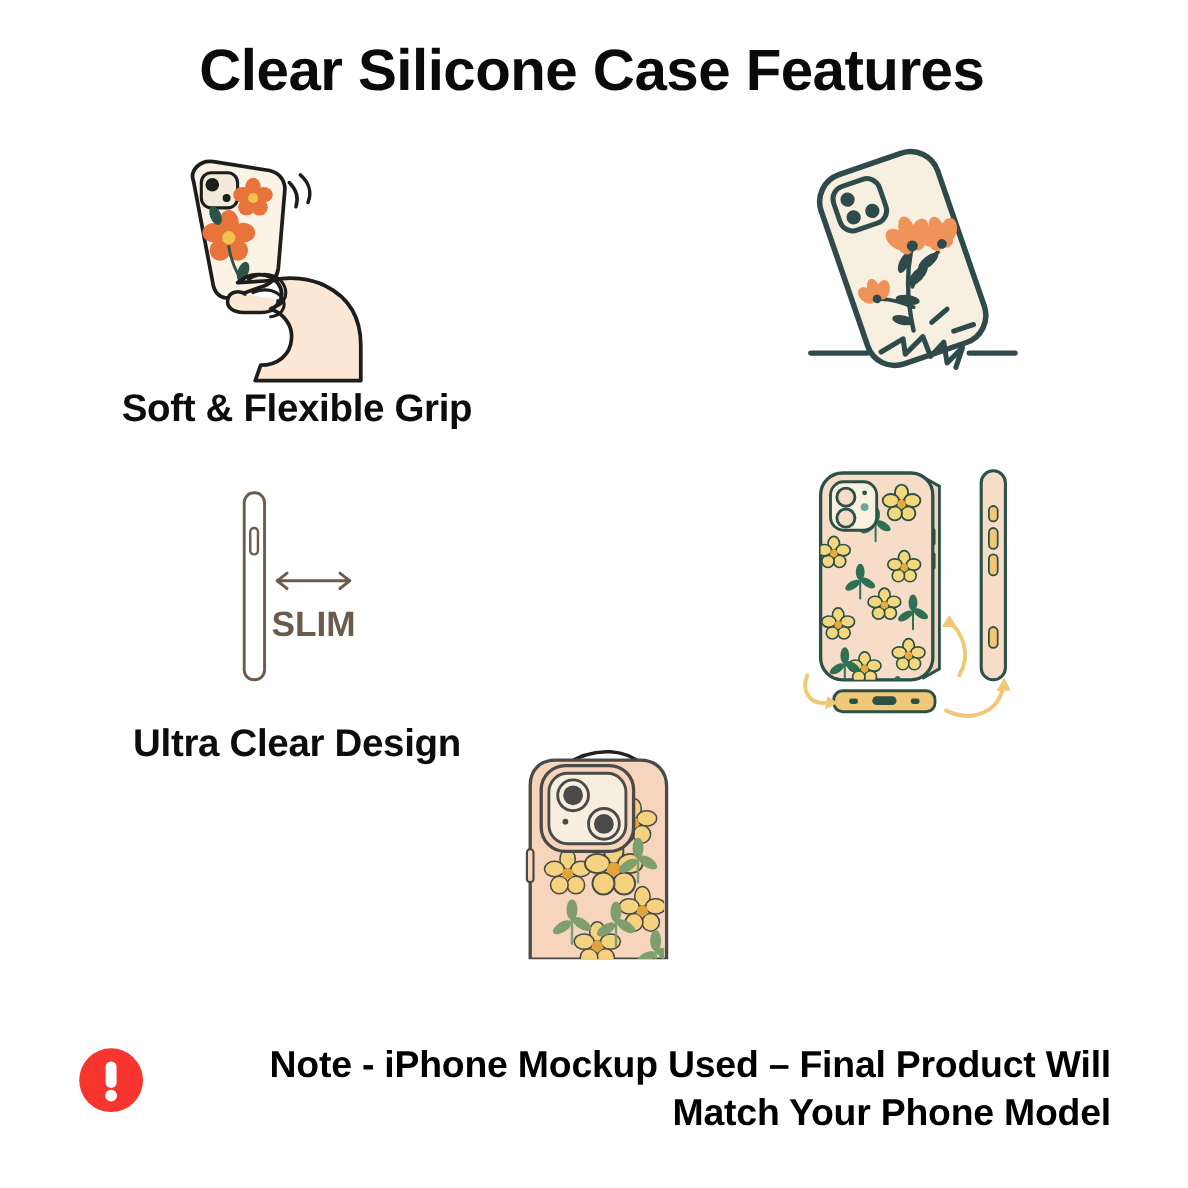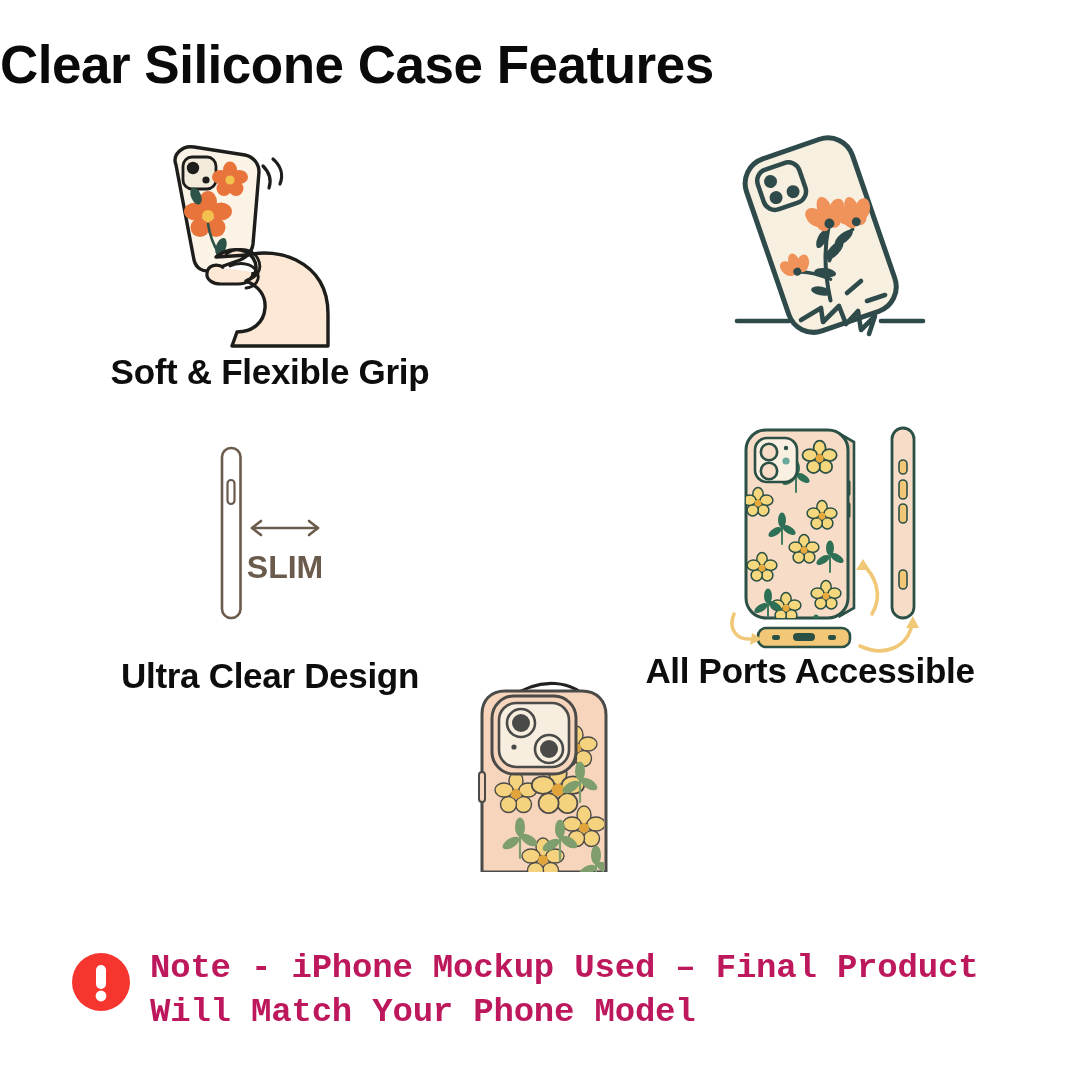--- a/index.html
+++ b/index.html
@@ -6,21 +6,21 @@
   html, body {
     width: 1080px; height: 1080px;
     background: #ffffff;
     font-family: "Liberation Sans", sans-serif;
     overflow: hidden;
   }
   .page { position: relative; width: 1080px; height: 1080px; background: #fff; }
 
   .title {
     position: absolute; top: 34px; left: 0; width: 1076px;
-    text-align: left;
+    text-align: center;
     font-size: 53px; font-weight: 700; color: #0a0a0a;
     letter-spacing: -0.5px;
   }
 
   .feature-label {
     position: absolute;
     text-align: center;
     font-size: 35px;
     font-weight: 700;
     color: #0d0d0d;
@@ -41,23 +41,22 @@
   .ic-camera { left: 448px; top: 660px; width: 210px; height: 212px; }
 
   .note {
     position: absolute; top: 947px; left: 0; width: 1080px;
     display: flex; align-items: flex-start; justify-content: center;
     gap: 18px; padding: 0 56px;
   }
   .note-icon { flex: 0 0 auto; margin-top: 4px; }
   .note-text {
     font-size: 34px; font-weight: 700; line-height: 1.28;
-    color: #be185d; text-align: left; letter-spacing: -0.2px;
+    color: #000000; text-align: right; letter-spacing: -0.2px;
     max-width: 860px;
-    font-family: Liberation Mono, monospace;
   }
 </style>
 </head>
 <body>
 
 <div class="page">
 
   <div class="title">Clear Silicone Case Features</div>
 
   <div class="icon-box ic-grip">
@@ -270,21 +269,20 @@
         <path d="M160 228 C186 240 208 228 212 206"></path>
         <path d="M172 196 C184 176 174 156 162 146"></path>
       </g>
       <g fill="#F0C878">
         <polygon points="52,215 62,221 50,227"></polygon>
         <polygon points="206,210 213,198 219,210"></polygon>
         <polygon points="156,152 163,141 170,152"></polygon>
       </g>
     </svg>
   </div>
-  <div class="feature-label lbl-ports">All Ports Accessible</div>
 
   <div class="icon-box ic-camera">
     <svg viewBox="0 0 210 212" width="210" height="212">
       <defs>
         <clipPath id="camCaseClip">
           <path d="M34 50 C34 38 42 30 54 30 L136 30 C148 30 156 38 156 50 L156 212 L34 212 Z"></path>
         </clipPath>
         <g id="daisyC">
           <g fill="#F5D27E" stroke="#4A4A48" stroke-width="1.4">
             <ellipse cx="0" cy="-13" rx="7" ry="9"></ellipse>

